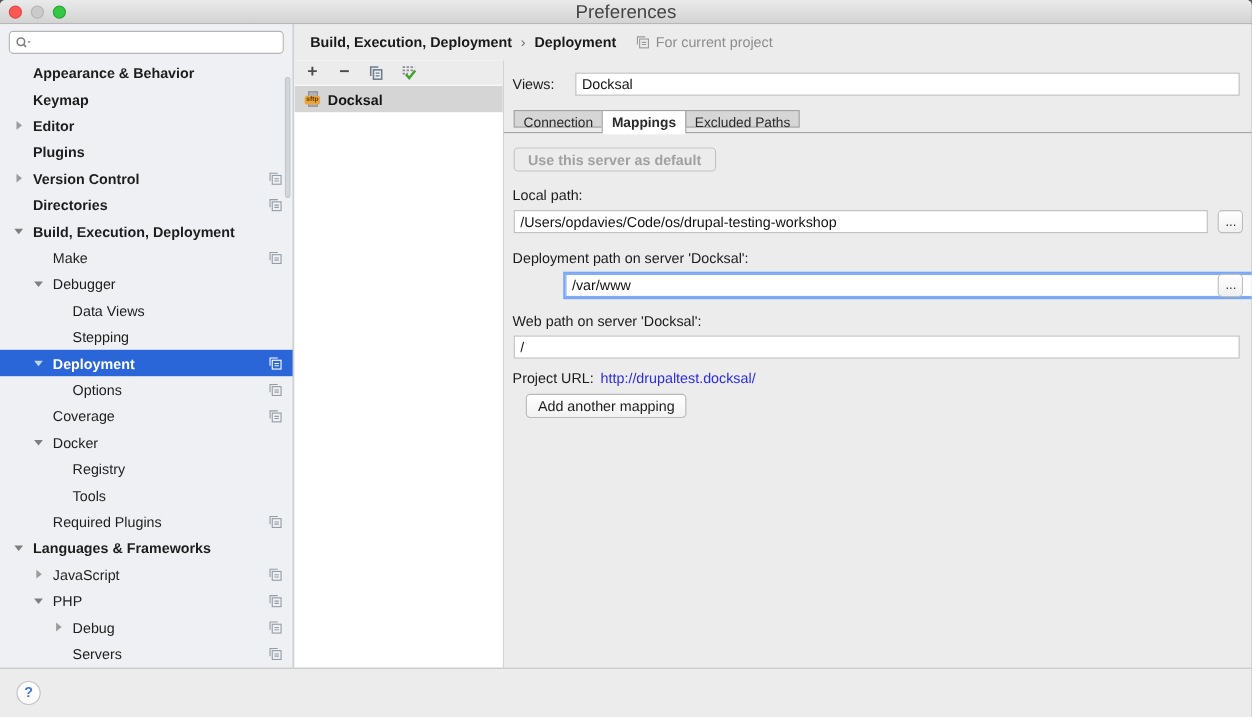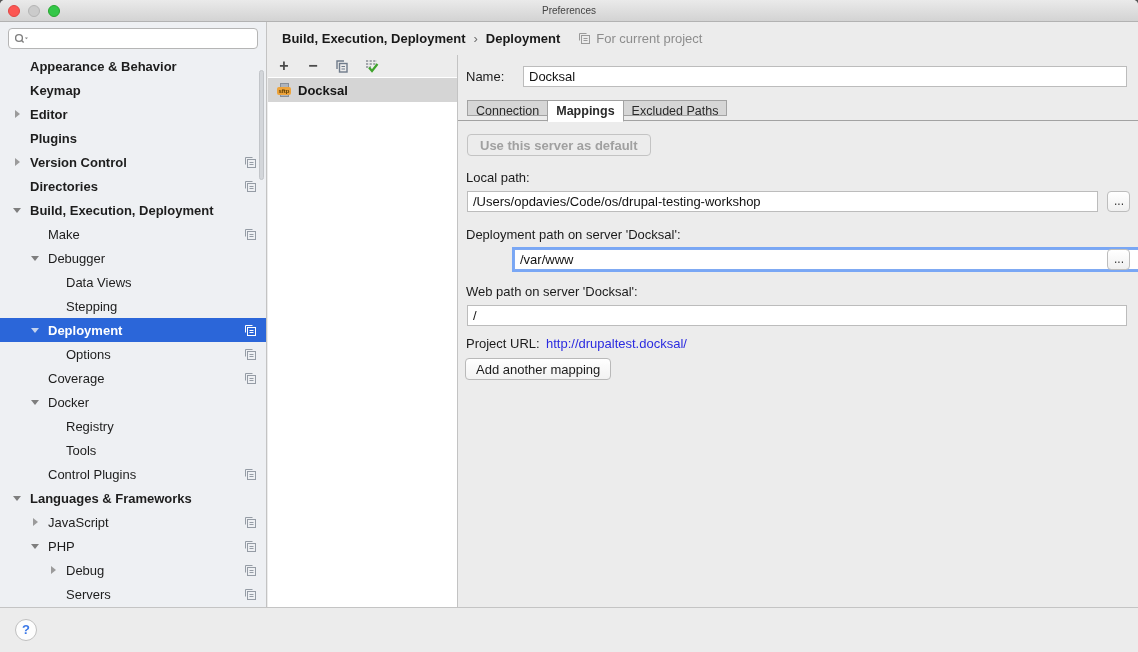--- a/index.html
+++ b/index.html
@@ -9,21 +9,21 @@
 
   
   .titlebar{position:absolute;top:0;left:0;right:0;height:22px;
     background:linear-gradient(#eaeaea,#d3d3d3);border-bottom:1px solid #b2b2b2;}
   .traffic{position:absolute;top:5px;left:8px;display:flex;gap:8px;}
   .light{width:12px;height:12px;border-radius:50%;}
   .light.red{background:#fc5753;border:1px solid #df4744;}
   .light.gray{background:#cbcbcb;border:1px solid #b4b4b4;}
   .light.green{background:#33c748;border:1px solid #27a52f;}
   .win-title{position:absolute;left:0;right:0;top:0;height:22px;line-height:21px;text-align:center;
-    font-size:10px;color:#434343;}
+    font-size:17px;color:#434343;}
 
   .main{position:absolute;top:22px;left:0;right:0;bottom:45px;}
 
   
   .sidebar{position:absolute;left:0;top:0;bottom:0;width:267px;background:#eef0f3;border-right:1px solid #c3c3c3;}
   .search-box{position:absolute;left:8px;top:6px;width:250px;height:21px;background:#fff;
     border:1px solid #b5b5b5;border-radius:4px;display:flex;align-items:center;padding:0 5px;}
   .search-box input{border:0;outline:0;flex:1;font-size:12px;font-family:inherit;background:transparent;margin-left:3px;}
   .mag{flex:0 0 auto;display:flex;align-items:center;color:#7e7e7e;}
   .tree{position:absolute;top:32px;left:0;right:0;}
@@ -230,21 +230,21 @@
           <div class="tree-row">
             <span class="tree-arrow" style="margin-left: 48px;"></span>
             <span class="tree-label">Registry</span>
           </div>
           <div class="tree-row">
             <span class="tree-arrow" style="margin-left: 48px;"></span>
             <span class="tree-label">Tools</span>
           </div>
           <div class="tree-row">
             <span class="tree-arrow" style="margin-left: 30px;"></span>
-            <span class="tree-label">Control Plugins</span>
+            <span class="tree-label">Required Plugins</span>
             <span class="scope-icon">
               <svg width="13" height="13" viewBox="0 0 13 13">
                 <path d="M1.5 8.5 V1.5 H8.5" fill="none" stroke="currentColor"></path>
                 <rect x="3.5" y="3.5" width="8" height="8" fill="transparent" stroke="currentColor"></rect>
                 <path d="M5.5 6.5 h4 M5.5 8.5 h4" stroke="currentColor"></path>
               </svg>
             </span>
           </div>
           <div class="tree-row bold">
             <span class="tree-arrow arrow-down" style="margin-left: 12px;"></span>
@@ -342,21 +342,21 @@
               <span class="sftp-file"></span>
               <span class="sftp-badge">sftp</span>
             </span>
             <span class="server-label">Docksal</span>
           </div>
         </div>
     </div>
 
     <div class="right-panel">
 
-      <span class="abs field-label" style="left:8px;top:14px;">Name:</span>
+      <span class="abs field-label" style="left:8px;top:14px;">Views:</span>
       <input class="text-field" style="left: 65px; top: 11px; width: 604px;" value="Docksal">
 
       <div class="tabstrip-line"></div>
       <div class="tabstrip">
           <div class="tab">Connection</div>
           <div class="tab active">Mappings</div>
           <div class="tab">Excluded Paths</div>
         </div>
 
       <button class="ghost-btn" style="left:9px;top:79px;" disabled="">Use this server as default</button>
@@ -368,20 +368,20 @@
       <span class="abs field-label" style="left:8px;top:172px;">Deployment path on server 'Docksal':</span>
       <input class="text-field focused" style="left: 9px; top: 194px; width: 631px;" value="/var/www">
       <button class="browse-btn" style="left:649px;top:194px;">...</button>
 
       <span class="abs field-label" style="left:8px;top:229px;">Web path on server 'Docksal':</span>
       <input class="text-field" style="left: 9px; top: 250px; width: 660px;" value="/">
 
       <span class="abs field-label" style="left:8px;top:281px;">Project URL:</span>
       <a class="abs link" href="#" style="left:88px;top:281px;">http://drupaltest.docksal/</a>
 
-      <button class="plain-btn" style="left:7px;top:303px;">Add another mapping</button>
+      <button class="plain-btn" style="left:20px;top:303px;">Add another mapping</button>
     </div>
   </div>
 
   <div class="footer">
     <div class="help-btn">?</div>
   </div>
 </div>
 
 </body></html>

